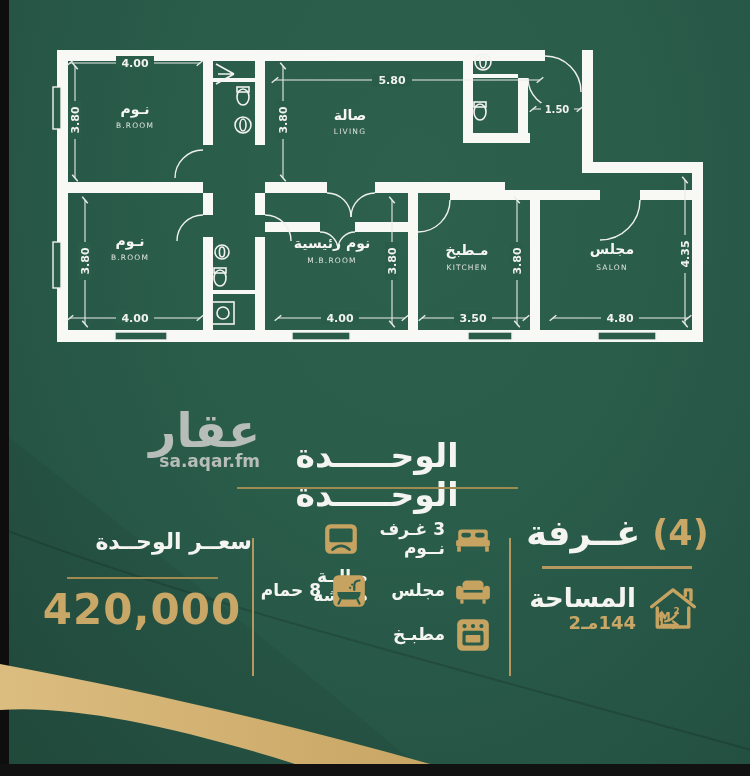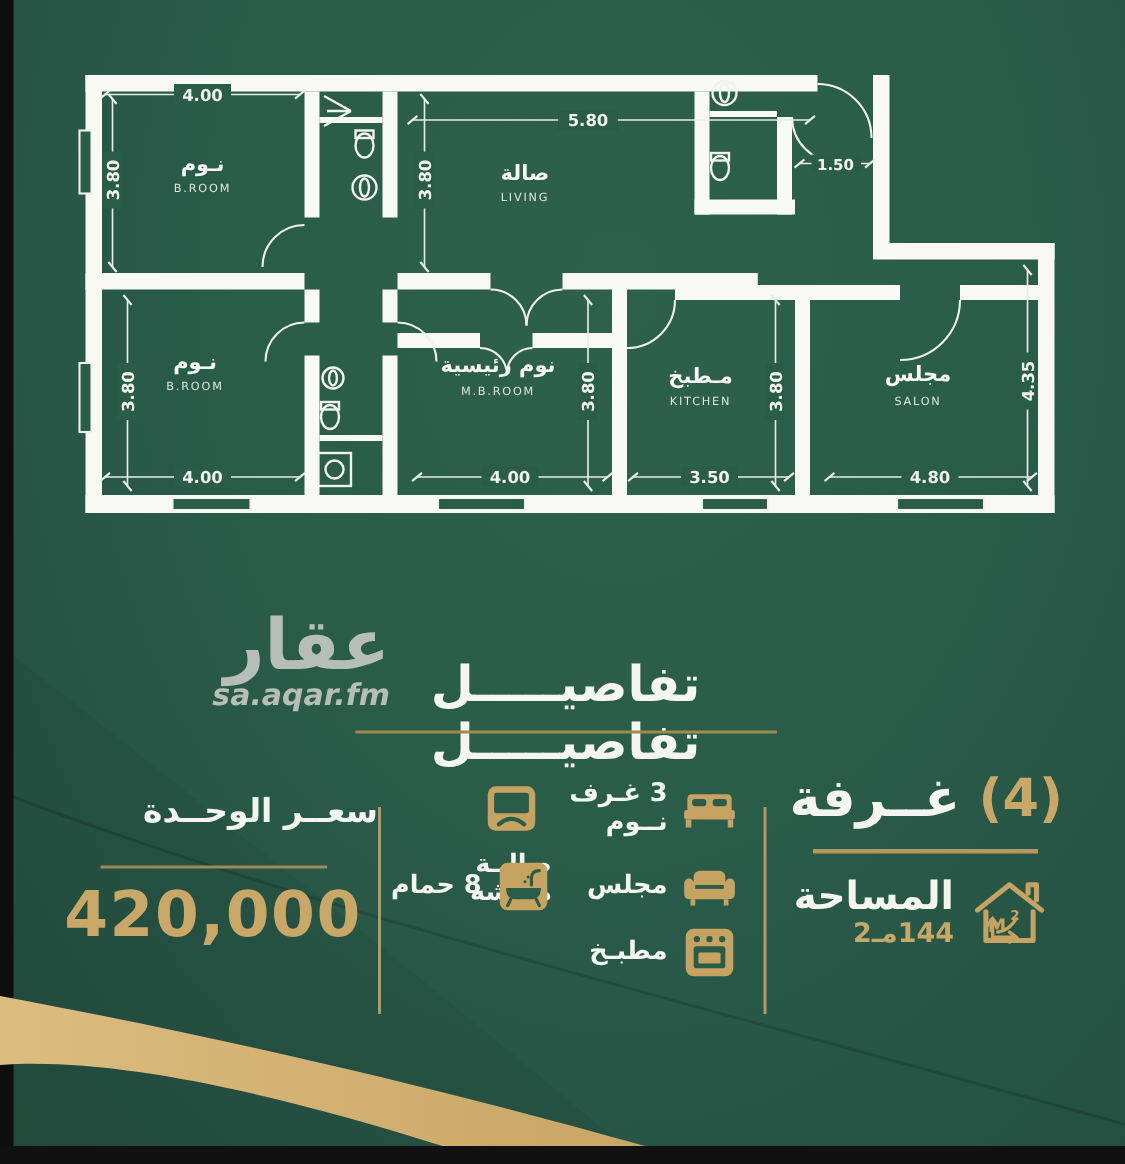--- a/index.html
+++ b/index.html
@@ -17,21 +17,21 @@
   .dim{stroke:#e9ebe7;stroke-width:1.1;}
   .dimbg{fill:#2a5c4a;}
   .dimtxt{fill:#f1f2ee;font-size:11px;font-weight:bold;text-anchor:middle;}
   .dimtxt.small{font-size:10px;}
   .room-ar{fill:#f6f6f2;font-size:14px;font-weight:bold;text-anchor:middle;}
   .room-en{fill:#dfe3de;font-size:7.5px;letter-spacing:1.2px;text-anchor:middle;}
   .window{fill:#2a5c4a;stroke:#f2f2ee;stroke-width:1.4;}
 
   #logo-block{left:104px;top:406px;width:156px;text-align:right;z-index:3;}
   #logo-text{color:#b7bdb8;font-size:47px;font-weight:bold;line-height:1.05;letter-spacing:1px;}
-  #site-text{color:#b7bdb8;font-size:20px;font-weight:bold;margin-top:-4px;font-style:italic;}
+  #site-text{color:#b7bdb8;font-size:17px;font-weight:bold;margin-top:-4px;}
   #section-title{left:233px;top:436px;width:288px;text-align:center;color:#f4f4f0;
     font-size:33px;font-weight:bold;z-index:2;direction:rtl;}
   #title-underline{left:237px;top:487px;width:281px;height:2px;background:#9f8a50;z-index:2;}
 
   .divider{width:2px;height:138px;top:538px;background:#b5985f;z-index:2;}
   #divider-right{left:509px;}
   #divider-left{left:252px;}
 
   #rooms-line{left:500px;top:513px;width:235px;text-align:center;font-size:35px;font-weight:bold;direction:rtl;z-index:2;}
   #rooms-count{color:#c9a767;}
@@ -207,21 +207,21 @@
       <text class="room-en" x="427" y="240">KITCHEN</text>
       <text class="room-ar" x="572" y="224">مجلس</text>
       <text class="room-en" x="572" y="240">SALON</text>
     </g>
   </svg>
 
   <div id="logo-block" class="abs">
     <div id="logo-text">عقار</div>
     <div id="site-text">sa.aqar.fm</div>
   </div>
-  <div id="section-title" class="abs">تفاصيـــــل تفاصيـــــل</div>
+  <div id="section-title" class="abs">الوحـــــدة الوحـــــدة</div>
   <div id="title-underline" class="abs"></div>
 
   <div id="divider-right" class="divider abs"></div>
   <div id="divider-left" class="divider abs"></div>
 
   <div id="rooms-line" class="abs">
     <span id="rooms-count">(4)</span>
     <span> </span>
     <span id="rooms-label">غــرفة</span>
   </div>

